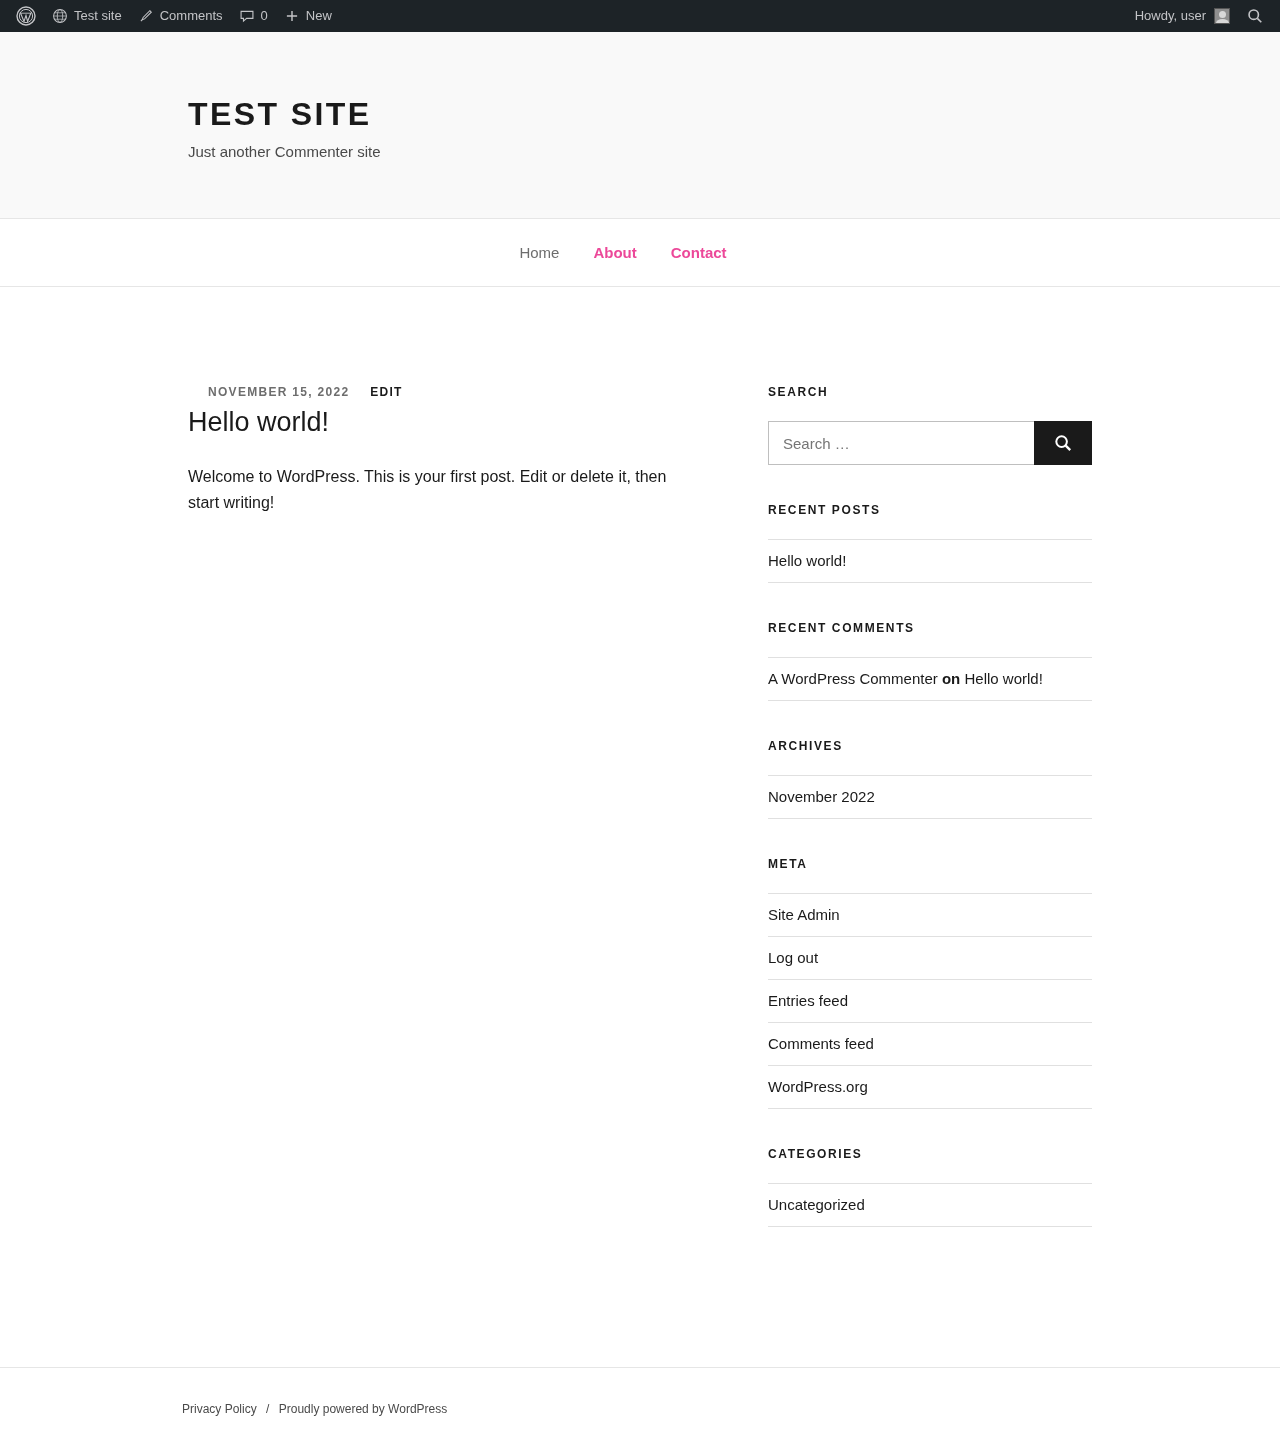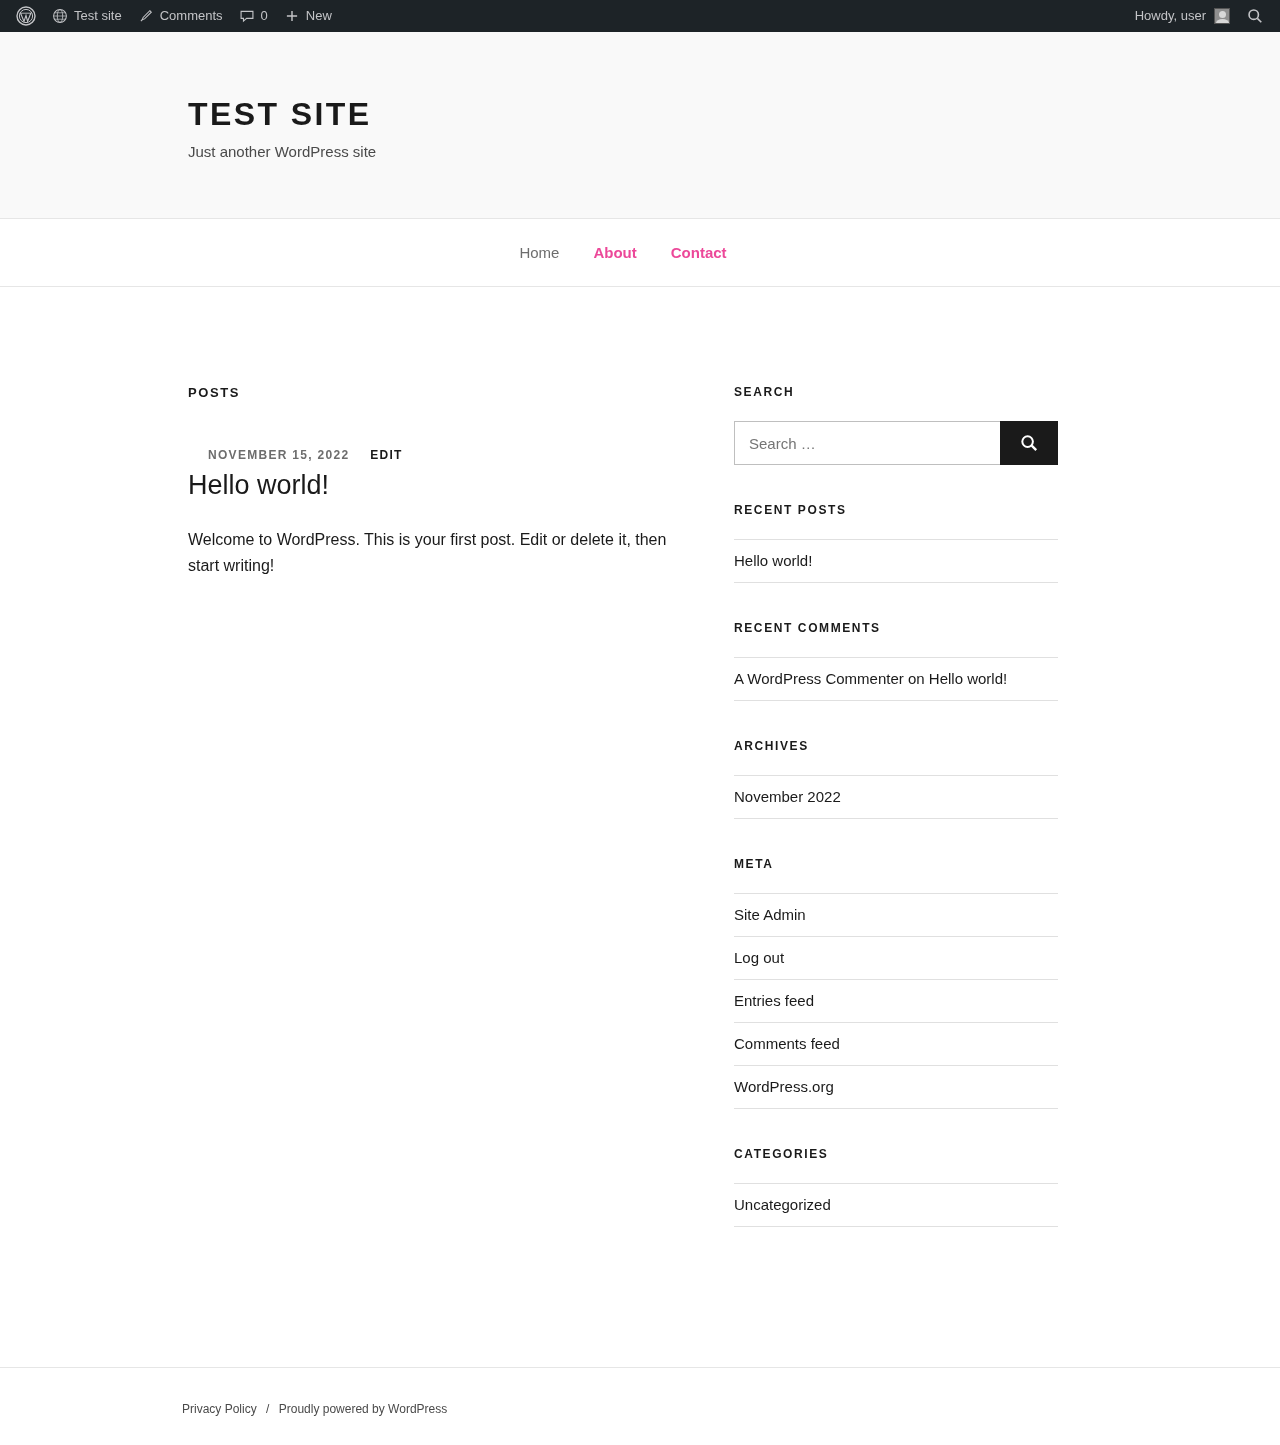--- a/index.html
+++ b/index.html
@@ -113,21 +113,21 @@
   }
   .nav-link.is-muted { color: #6d6d6d; font-weight: normal; }
 
   
   .content-area {
     display: flex;
     gap: 0;
     padding-top: 98px;
   }
   .main-col { width: 546px; }
-  .side-col { width: 324px; }
+  .side-col { width: 324px; margin-left: 34px; }
 
   .section-label {
     font-size: 13px;
     font-weight: bold;
     letter-spacing: 1.6px;
     text-transform: uppercase;
     color: #1a1a1a;
     margin: 0 0 48px 0;
   }
   .post-meta {
@@ -190,21 +190,21 @@
   .wlist { list-style: none; margin: 0; padding: 0; }
   .wlist li {
     border-bottom: 1px solid #e0e0e0;
     padding: 12px 0 13px 0;
     font-size: 15px;
     color: #1a1a1a;
   }
   .wlist li:first-child { border-top: 1px solid #e0e0e0; }
   .wlist a { color: #1a1a1a; text-decoration: none; }
   .comment-line .author { color: #1a1a1a; }
-  .comment-line .on { color: #1a1a1a; }
+  .comment-line .on { color: #1a1a1a; font-weight: bold; }
 
   
   .site-footer {
     border-top: 1px solid #e6e6e6;
     margin-top: 102px;
     padding: 34px 0 40px 0;
   }
   .footer-inner {
     margin-left: 182px;
     font-size: 12px;
@@ -275,21 +275,21 @@
           <path d="M12.6 12.6 L17 17" stroke="#c3c4c7" stroke-width="1.8"></path>
         </svg>
       </span>
     </div>
   </div>
 </div>
 
 <header class="site-header">
   <div class="wrap-inner">
     <h1 class="site-title">TEST SITE</h1>
-    <p class="site-desc">Just another WordPress site</p>
+    <p class="site-desc">Just another Commenter site</p>
   </div>
 </header>
 
 <nav class="site-nav">
   <div class="wrap-inner">
     <ul class="nav-list">
       <li>
         <a class="nav-link is-muted" href="#">Home</a>
       </li>
       <li>
@@ -299,21 +299,20 @@
         <a class="nav-link" href="#">Contact</a>
       </li>
     </ul>
   </div>
 </nav>
 
 <div class="wrap-inner">
   <div class="content-area">
 
     <main class="main-col">
-      <h2 class="section-label">Posts</h2>
 
       <article>
         <div class="post-meta">
           <a href="#">NOVEMBER 15, 2022</a>
           <a href="#" class="edit-link">EDIT</a>
         </div>
         <h2 class="post-title">
           <span>Hello world!</span>
         </h2>
         <p class="post-body">Welcome to WordPress. This is your first post. Edit or delete it, then start writing!</p>

